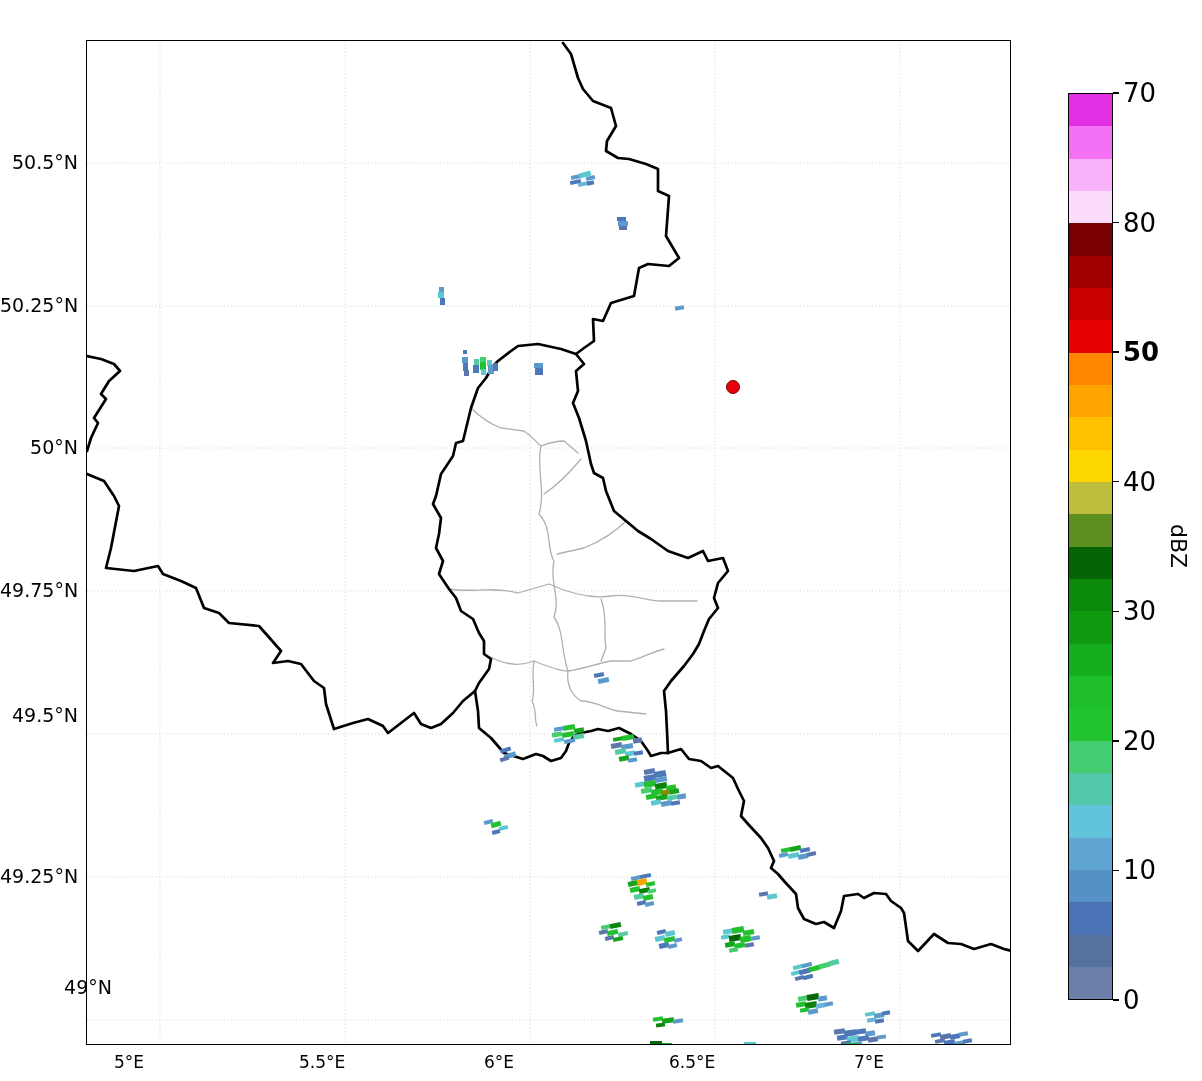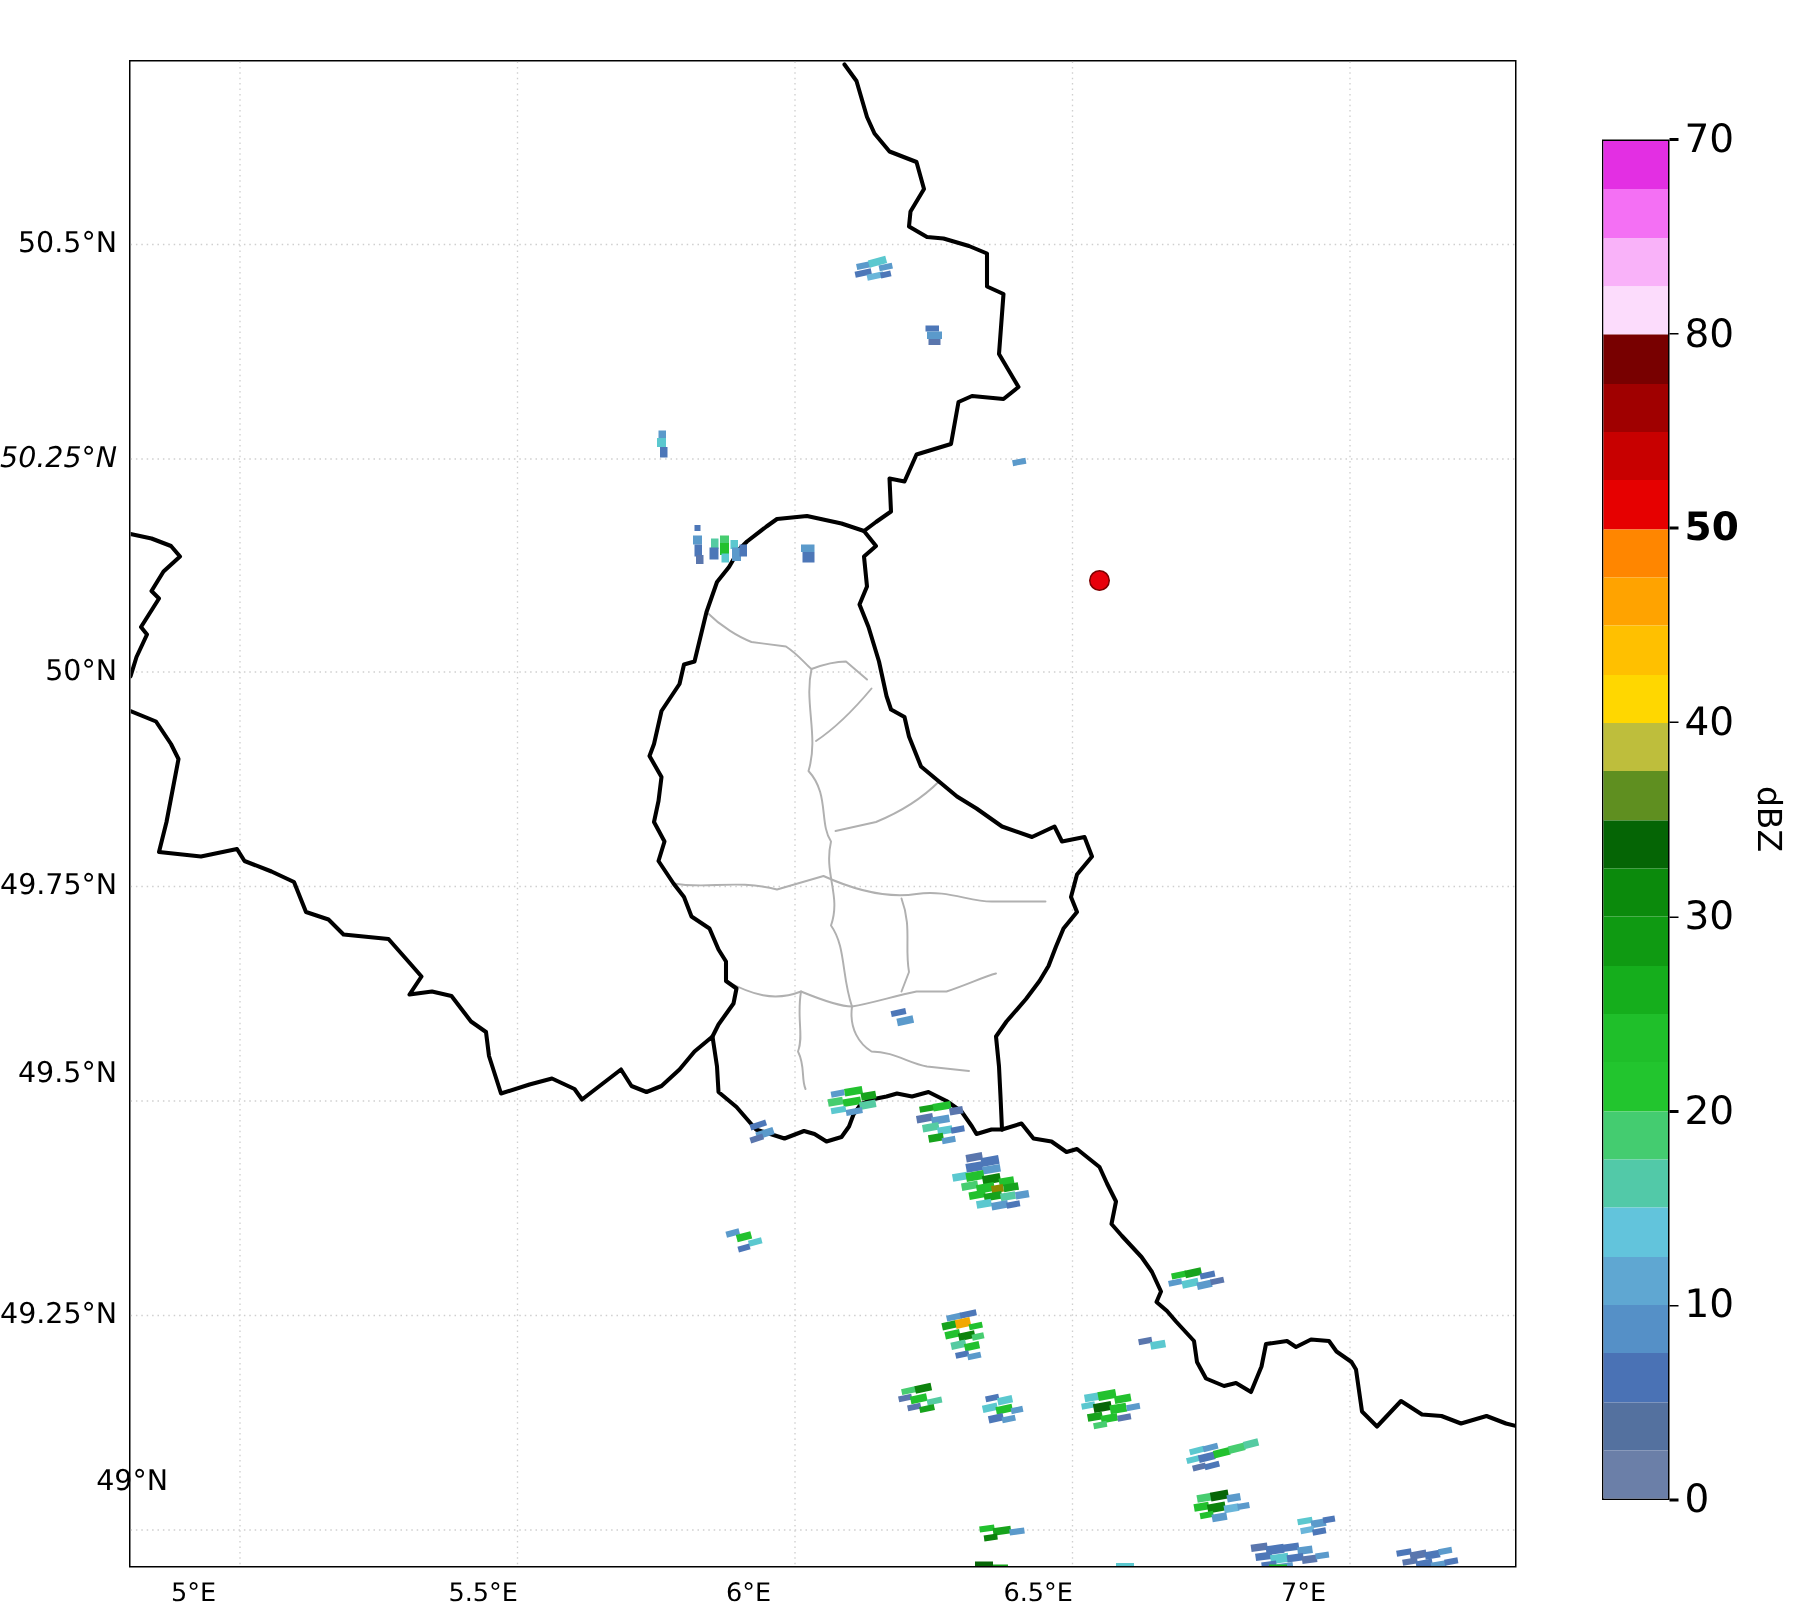--- a/index.html
+++ b/index.html
@@ -234,21 +234,21 @@
         </g>
       <g id="g-site">
           <circle cx="732" cy="386" r="6.5" fill="#e8000b" stroke="#7c0000" stroke-width="1"></circle>
         </g>
     </svg>
   </div>
 
 
   <div id="ylabels">
       <div class="ylab" style="top: 151px;">50.5°N</div>
-      <div class="ylab" style="top: 294px; font-style: italic;">50.25°N</div>
+      <div class="ylab" style="top: 294px;">50.25°N</div>
       <div class="ylab" style="top: 436px;">50°N</div>
       <div class="ylab" style="top: 579px;">49.75°N</div>
       <div class="ylab" style="top: 704px;">49.5°N</div>
       <div class="ylab" style="top: 865px;">49.25°N</div>
       <div class="ylab" style="top: 976px; padding-left: 34px;">49°N</div>
     </div>
   <div id="xlabels">
       <div class="xlab" style="left: 114px;">5°E</div>
       <div class="xlab" style="left: 299px;">5.5°E</div>
       <div class="xlab" style="left: 484px;">6°E</div>

